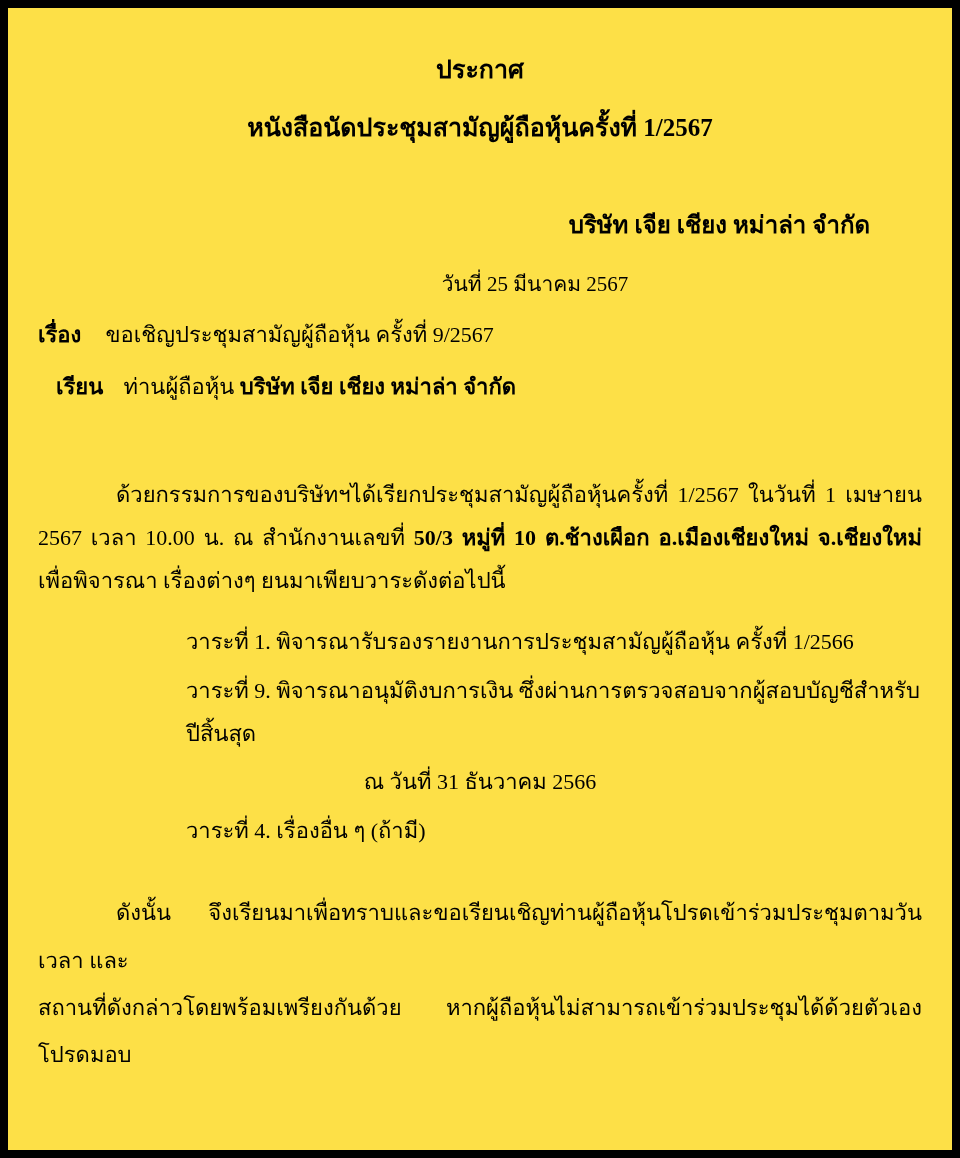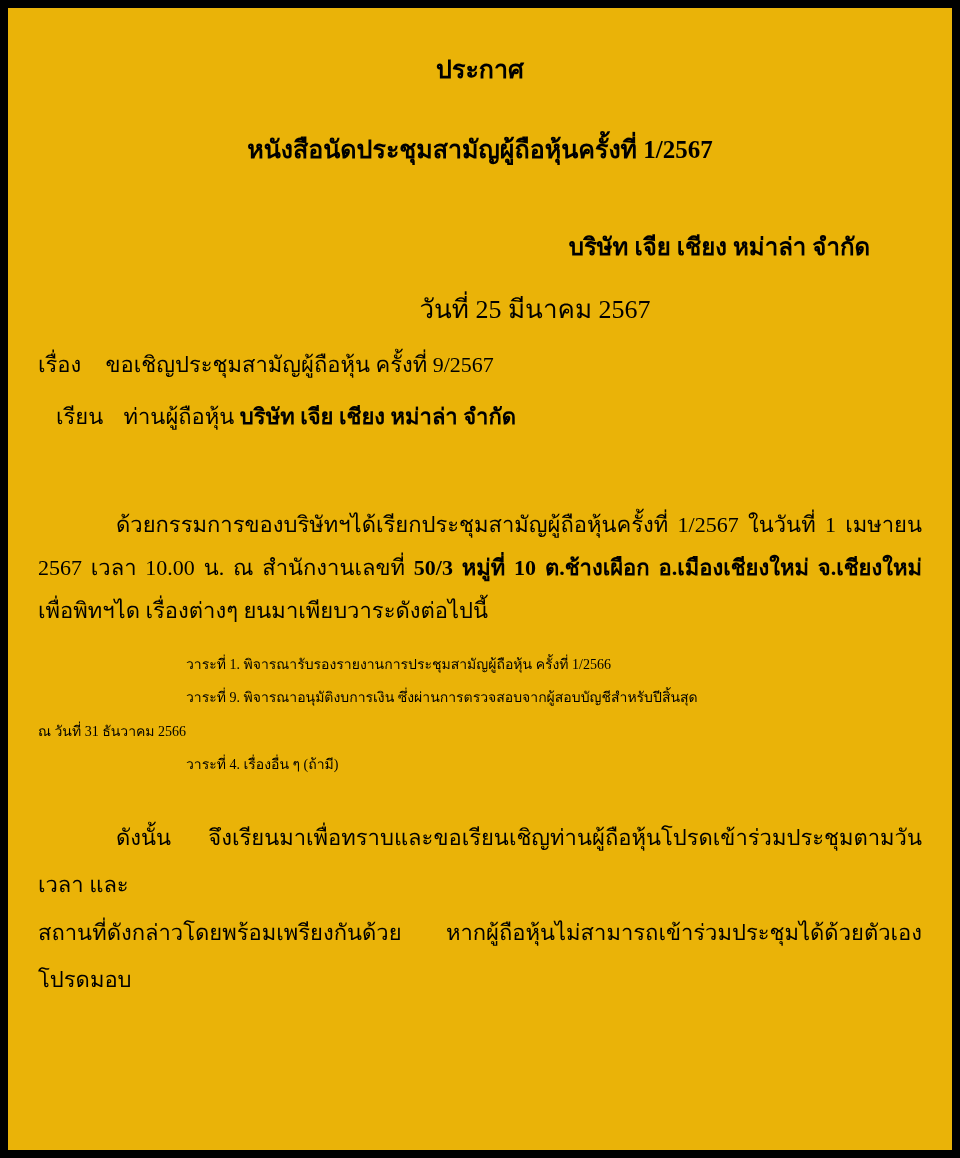--- a/index.html
+++ b/index.html
@@ -12,98 +12,100 @@
     height: 1158px;
     overflow: hidden;
     font-family: "Liberation Serif", "DejaVu Serif", serif;
   }
   .page {
     position: absolute;
     left: 8px;
     top: 8px;
     width: 944px;
     height: 1142px;
-    background: #eab308;
+    background: #fde047;
     box-sizing: border-box;
     padding: 28px 30px 10px 30px;
     color: #000000;
   }
   .doc {
     font-size: 21px;
     line-height: 1.62;
   }
   .title-block {
     text-align: center;
   }
   .title1 {
     font-size: 25px;
     font-weight: bold;
     margin-top: 14px;
   }
   .title2 {
     font-size: 25px;
     font-weight: bold;
-    margin-top: 39px;
+    margin-top: 17px;
   }
   .company-line {
     text-align: right;
     font-weight: bold;
     font-size: 24px;
     margin-top: 58px;
     padding-right: 52px;
   }
   .date-line {
     text-align: center;
-    font-size: 26px;
+    font-size: 21px;
     margin-top: 22px;
     padding-left: 110px;
   }
   .field-row {
     margin-top: 16px;
     font-size: 22px;
   }
   .field-row.second {
     margin-top: 16px;
     margin-left: 18px;
   }
   .field-label {
     display: inline-block;
     min-width: 62px;
+    font-weight: bold;
   }
   .bold {
     font-weight: bold;
   }
   .para {
     margin-top: 26px;
     text-align: justify;
     text-justify: inter-word;
     font-size: 22px;
     line-height: 1.95;
   }
   .para.first {
     margin-top: 70px;
   }
   .indent {
     display: inline-block;
     width: 78px;
   }
   .agenda {
     margin-top: 18px;
-    font-size: 14px;
+    font-size: 22px;
     line-height: 1.95;
   }
   .agenda-item {
     padding-left: 148px;
     text-indent: 0;
     margin-top: 6px;
   }
   .agenda-item .cont {
     display: block;
     padding-left: 0;
     margin-left: -148px;
+    text-align: center;
   }
   .closing {
     margin-top: 36px;
     font-size: 22px;
     line-height: 2.15;
     text-align: justify;
   }
 </style>
 </head>
 <body>
@@ -125,21 +127,21 @@
       <span>ขอเชิญประชุมสามัญผู้ถือหุ้น ครั้งที่ 9/2567</span>
     </div>
 
     <div class="field-row second">
       <span class="field-label">เรียน</span>
       <span>ท่านผู้ถือหุ้น </span><span class="bold">บริษัท เจีย เชียง หม่าล่า จำกัด</span>
     </div>
 
     <div class="para first">
       <span class="indent"></span><span>ด้วยกรรมการของบริษัทฯได้เรียกประชุมสามัญผู้ถือหุ้นครั้งที่ 1/2567 ในวันที่   1   เมษายน 2567</span>
-      <span>เวลา 10.00 น.  ณ  สำนักงานเลขที่ </span><span class="bold">50/3 หมู่ที่ 10 ต.ช้างเผือก อ.เมืองเชียงใหม่ จ.เชียงใหม่</span><span>   เพื่อพิทฯได</span>
+      <span>เวลา 10.00 น.  ณ  สำนักงานเลขที่ </span><span class="bold">50/3 หมู่ที่ 10 ต.ช้างเผือก อ.เมืองเชียงใหม่ จ.เชียงใหม่</span><span>   เพื่อพิจารณา</span>
       <span>เรื่องต่างๆ ยนมาเพียบวาระดังต่อไปนี้</span>
     </div>
 
     <div class="agenda">
       <div class="agenda-item">วาระที่ 1. พิจารณารับรองรายงานการประชุมสามัญผู้ถือหุ้น ครั้งที่ 1/2566</div>
       <div class="agenda-item">วาระที่ 9. พิจารณาอนุมัติงบการเงิน ซึ่งผ่านการตรวจสอบจากผู้สอบบัญชีสำหรับปีสิ้นสุด</div>
       <div class="agenda-item">
           <span class="cont">ณ วันที่ 31 ธันวาคม 2566</span>
         </div>
       <div class="agenda-item">วาระที่ 4. เรื่องอื่น ๆ (ถ้ามี)</div>

